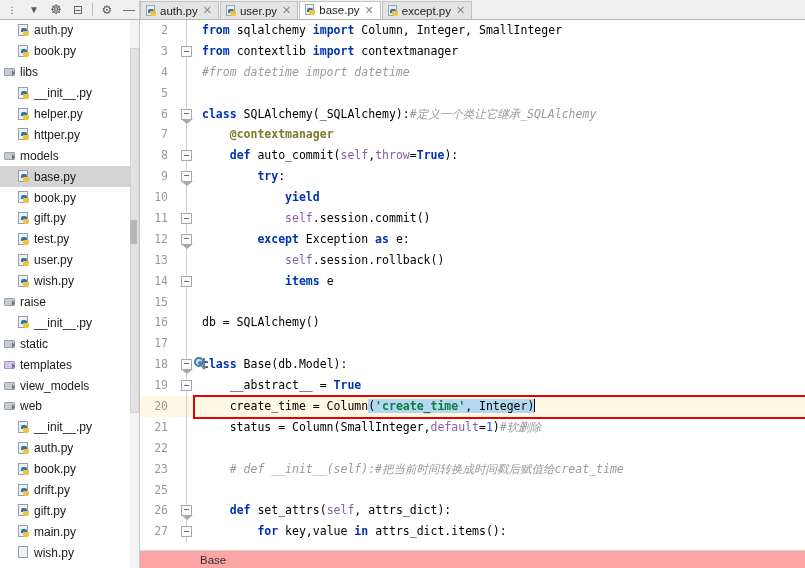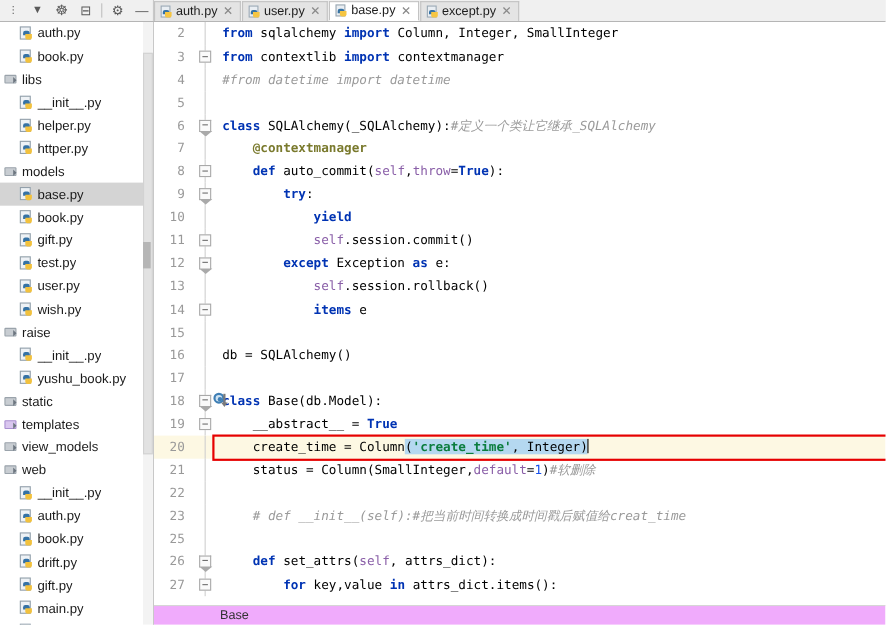--- a/index.html
+++ b/index.html
@@ -83,21 +83,21 @@
           box-sizing:border-box;pointer-events:none;}
 
   .runico{position:absolute;left:20px;top:3px;width:14px;height:14px;}
   .runico .c{position:absolute;left:0;top:0;width:10px;height:10px;border-radius:50%;border:2px solid #3f7fb5;background:#cfe3f2;box-sizing:border-box;}
   .runico .c:after{content:"";position:absolute;left:2px;top:2px;width:4px;height:4px;border-radius:50%;background:#3f7fb5;}
   .runico .a{position:absolute;left:9px;top:1px;width:2px;height:9px;background:#7a7a7a;}
   .runico .a:after{content:"";position:absolute;left:-2px;top:8px;width:0;height:0;
       border-left:3px solid transparent;border-right:3px solid transparent;border-top:4px solid #7a7a7a;}
 
   
-  .breadcrumb{position:absolute;left:0;right:0;bottom:0;height:18px;background:#f0abfc;
+  .breadcrumb{position:absolute;left:0;right:0;bottom:0;height:18px;background:#fca5a5;
        border-top:1px solid #d6d6d6;display:flex;align-items:center;padding-left:60px;
        font-size:11.5px;color:#333;box-sizing:border-box;}
 
   .watermark{position:absolute;right:4px;bottom:18px;font-size:17px;color:#e2e2e2;
        font-family:"Liberation Sans",sans-serif;letter-spacing:0.5px;pointer-events:none;}
 </style>
 </head>
 <body>
 
 <div class="app">
@@ -262,28 +262,20 @@
             </span>
             <span class="lbl">raise</span>
           </div>
           <div class="row ind1">
             <span class="py-ico">
               <span class="pg"></span>
               <span class="b1"></span>
               <span class="b2"></span>
             </span>
             <span class="lbl">__init__.py</span>
-          </div>
-          <div class="row ind1">
-            <span class="py-ico">
-              <span class="pg"></span>
-              <span class="b1"></span>
-              <span class="b2"></span>
-            </span>
-            <span class="lbl">yushu_book.py</span>
           </div>
           <div class="row ind0">
             <span class="folder-ico">
               <i></i>
             </span>
             <span class="lbl">static</span>
           </div>
           <div class="row ind0">
             <span class="folder-ico purple">
               <i></i>

